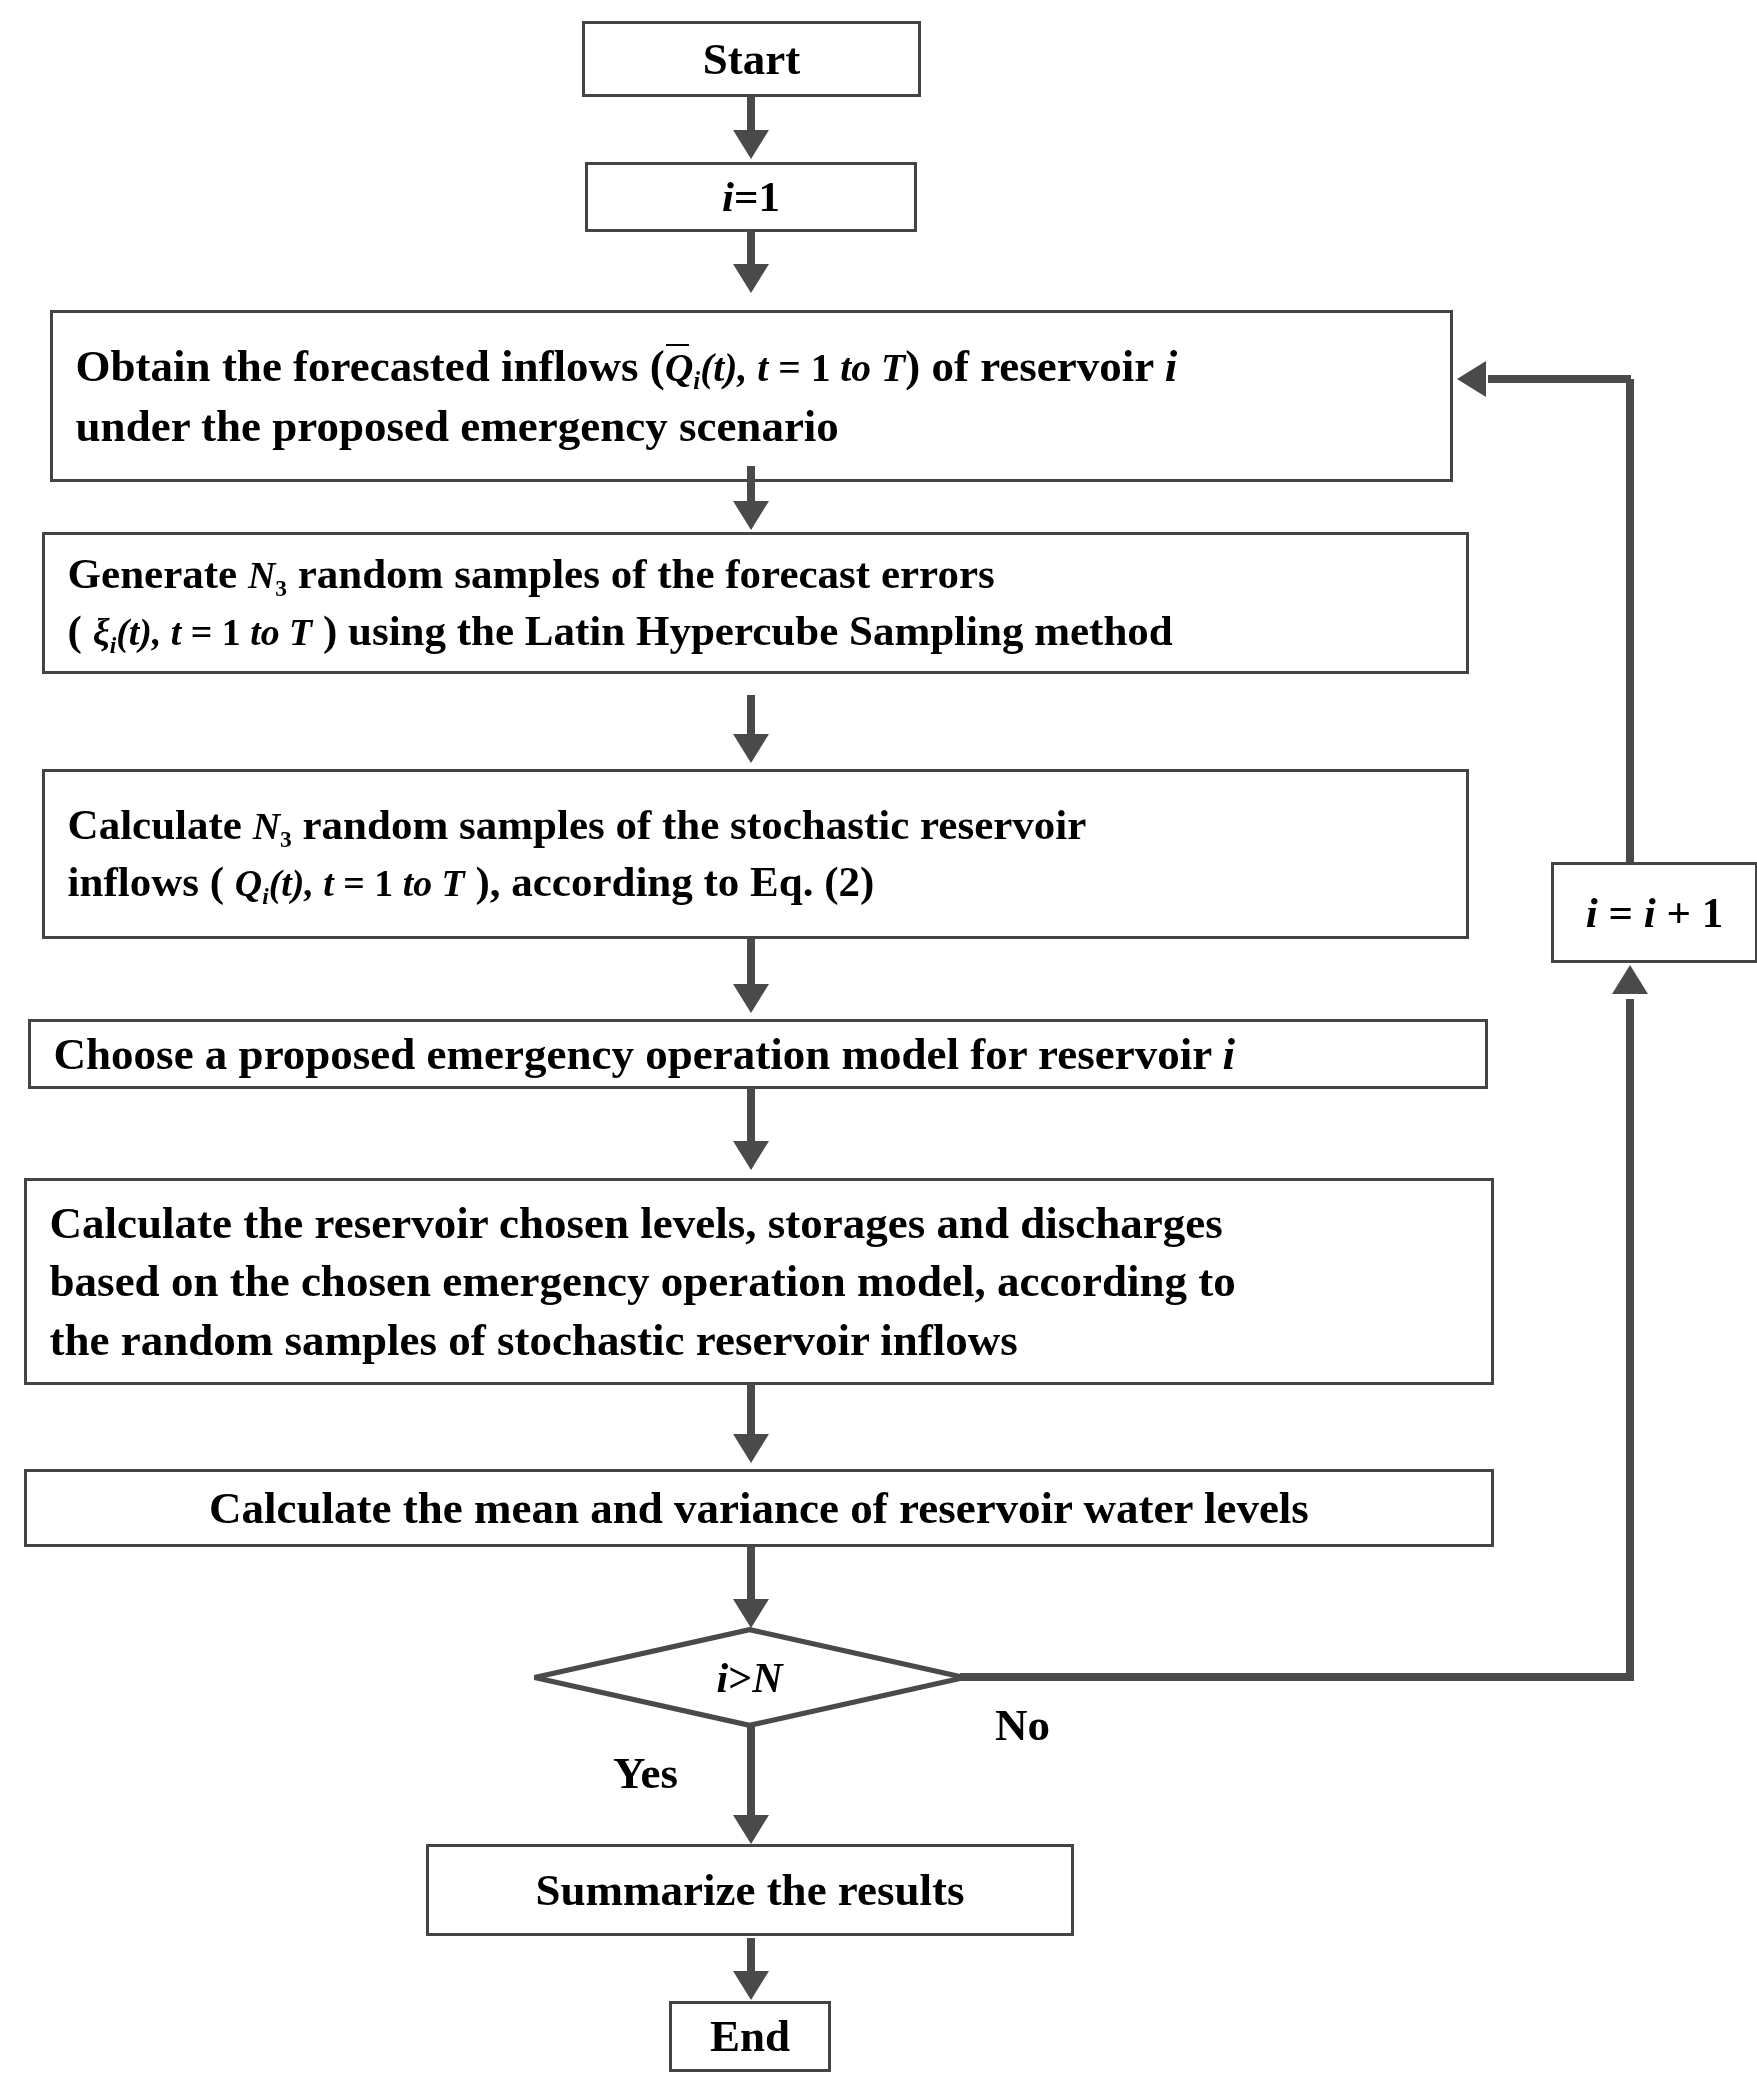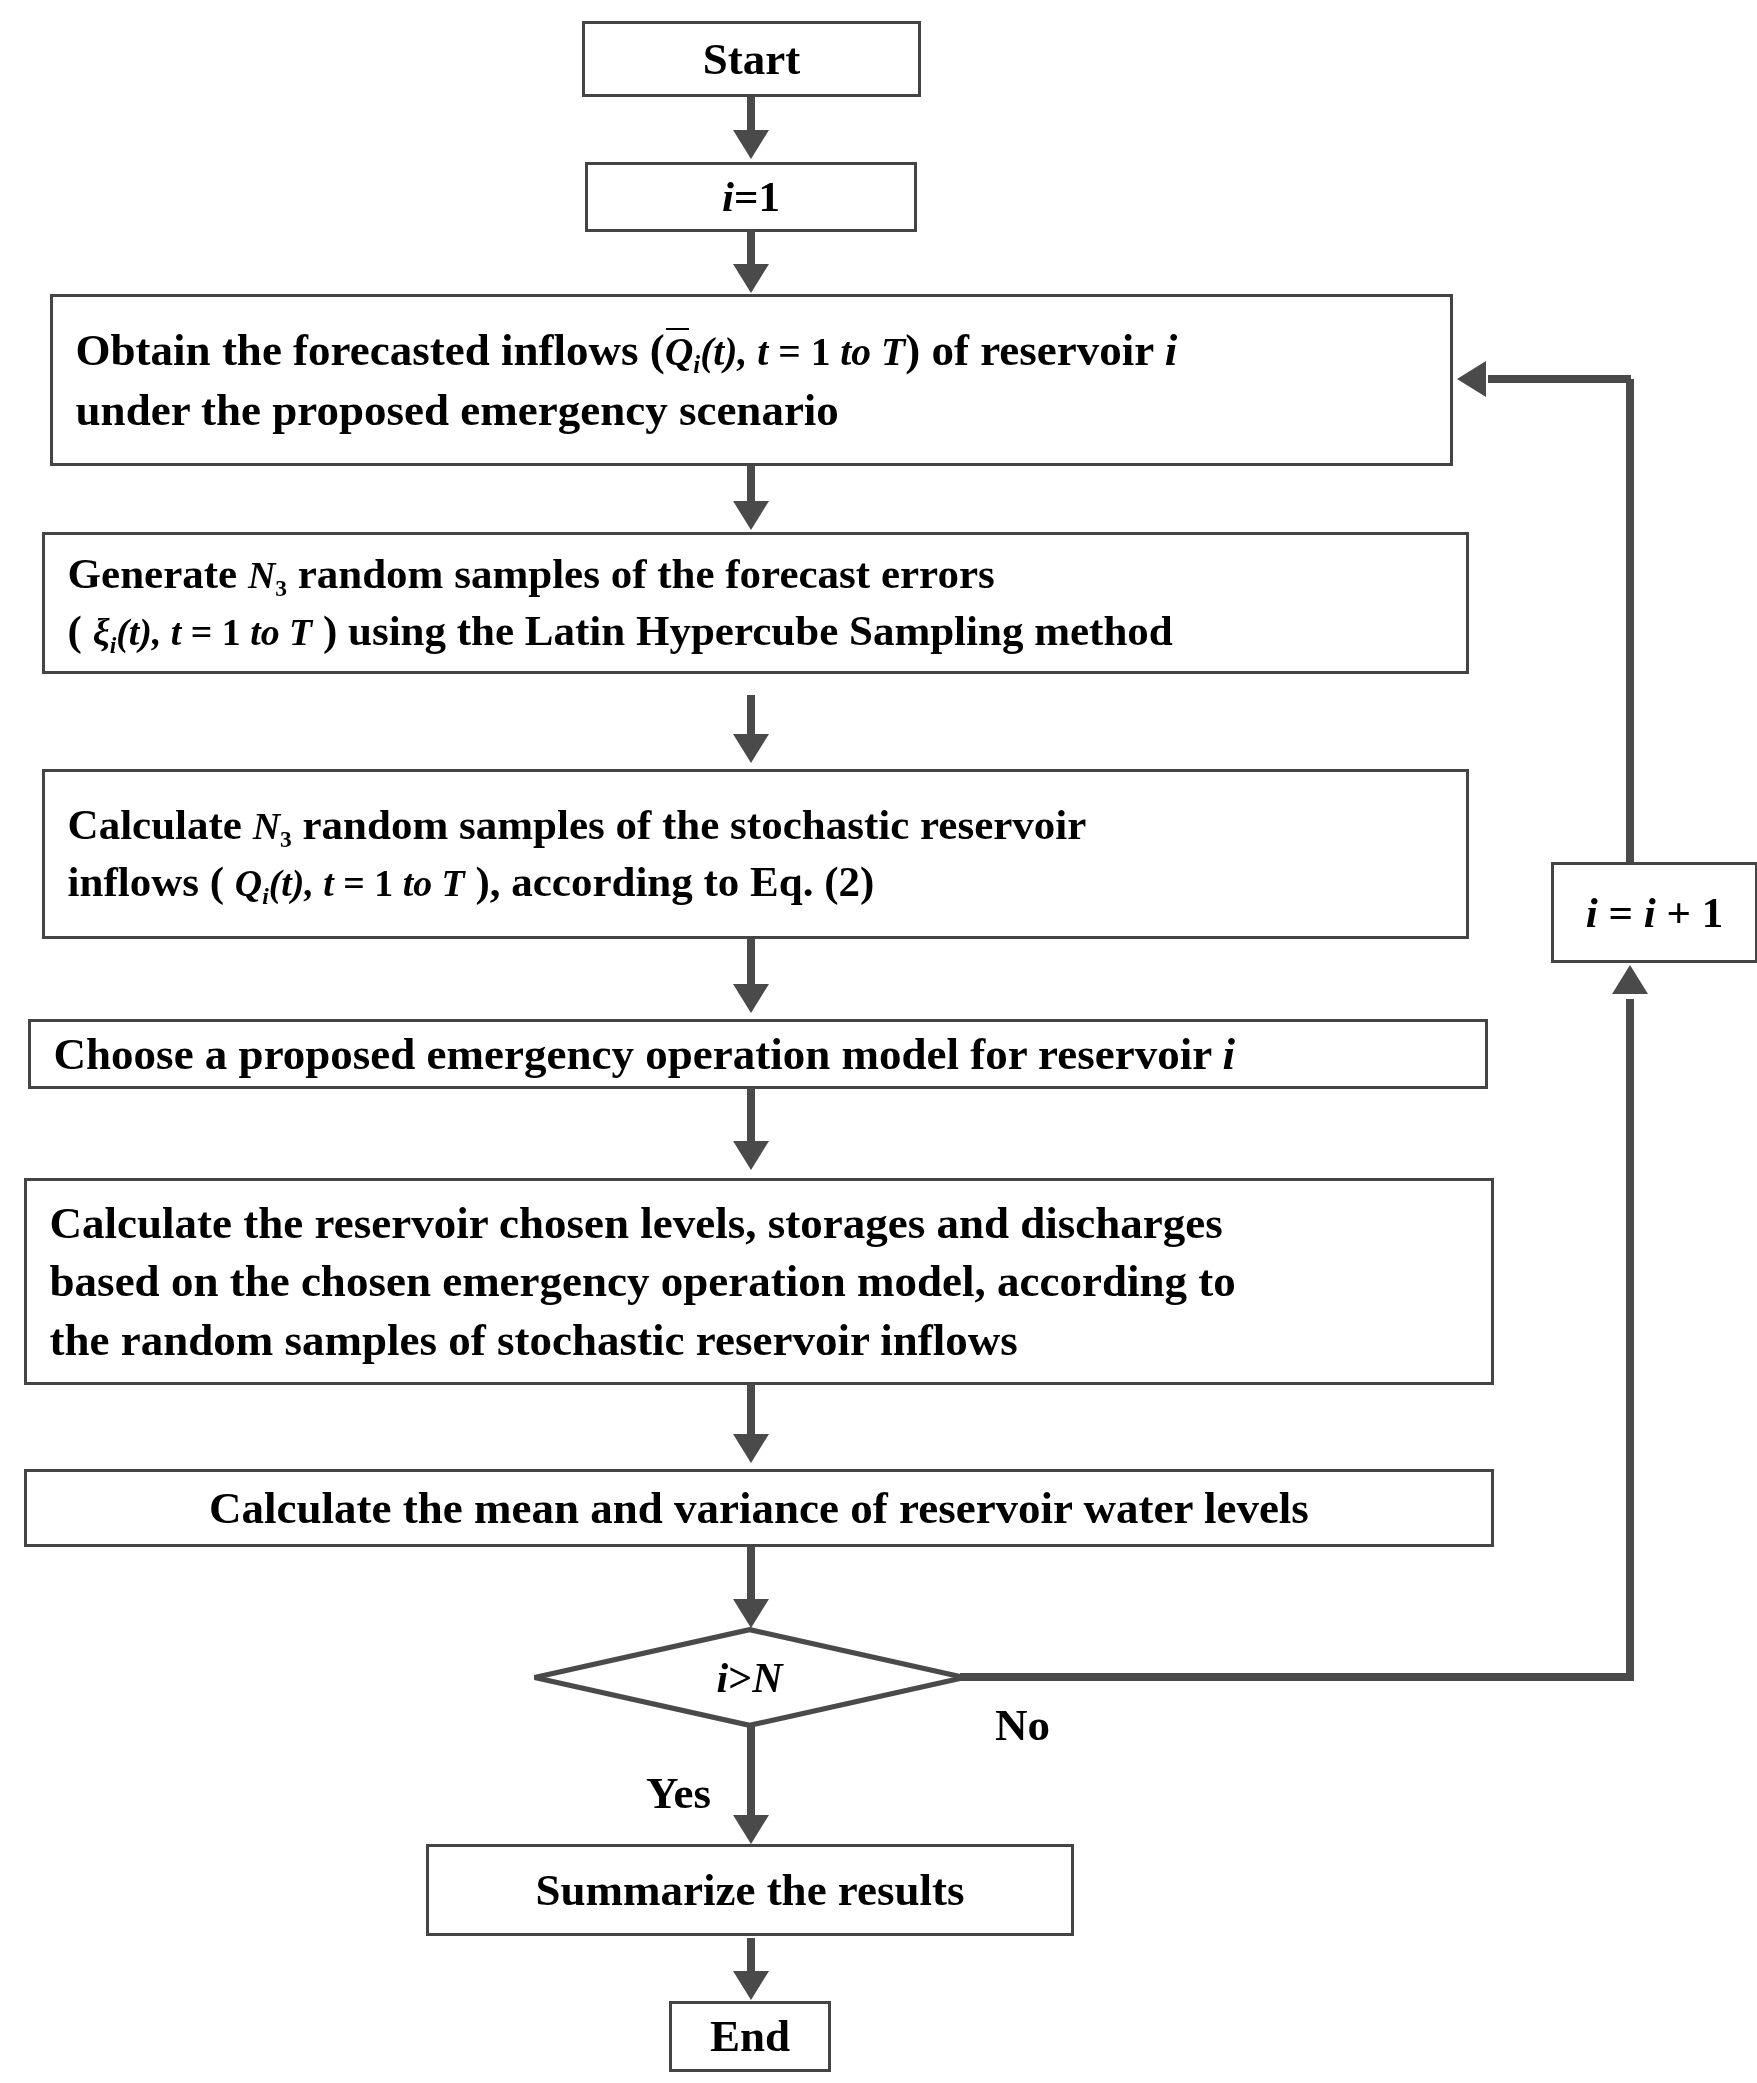--- a/index.html
+++ b/index.html
@@ -127,21 +127,21 @@
 
   <div class="node f50" style="left:585px;top:162px;width:332px;height:70px;">
     <span class="txt">
       <span class="it">i</span><span>=1</span>
     </span>
   </div>
 
   <div class="vline" style="left:747px;top:231px;height:37px;"></div>
   <div class="arrow-down" style="left:733px;top:264px;"></div>
 
-  <div class="node left f52" style="left:50px;top:294px;width:1403px;height:172px;">
+  <div class="node left f52" style="left:50px;top:310px;width:1403px;height:172px;">
     <span class="txt">
       <span>Obtain the forecasted inflows (</span><span class="math"><span class="ovl"><span class="bar"></span><span>Q</span></span><span class="sub">i</span><span>(t), t</span><span class="num"> = 1 </span><span>to</span><span> T</span></span><span>) of  reservoir </span><span class="it">i</span><br>
       <span>under the proposed emergency scenario</span>
     </span>
   </div>
 
   <div class="vline" style="left:747px;top:466px;height:37px;"></div>
   <div class="arrow-down" style="left:733px;top:501px;"></div>
 
   <div class="node left f50" style="left:42px;top:532px;width:1427px;height:142px;">
@@ -212,21 +212,21 @@
       <span class="it">i</span><span> = </span><span class="it">i</span><span> + 1</span>
     </span>
   </div>
 
   <div class="vline" style="left:1626px;top:379px;height:483px;"></div>
   <div class="hline" style="left:1488px;top:375px;width:143px;"></div>
   <div class="arrow-left" style="left:1457px;top:361px;"></div>
 
   <div class="vline" style="left:747px;top:1726px;height:90px;"></div>
   <div class="arrow-down" style="left:733px;top:1815px;"></div>
-  <div class="edge-label" style="left:646px;top:1747px;margin-top:20px;">Yes</div>
+  <div class="edge-label" style="left:613px;top:1747px;">Yes</div>
 
   <div class="node f52" style="left:426px;top:1844px;width:648px;height:92px;">
     <span class="txt">Summarize the results</span>
   </div>
 
   <div class="vline" style="left:747px;top:1938px;height:35px;"></div>
   <div class="arrow-down" style="left:733px;top:1971px;"></div>
 
   <div class="node f52" style="left:669px;top:2001px;width:162px;height:71px;">
     <span class="txt">End</span>

